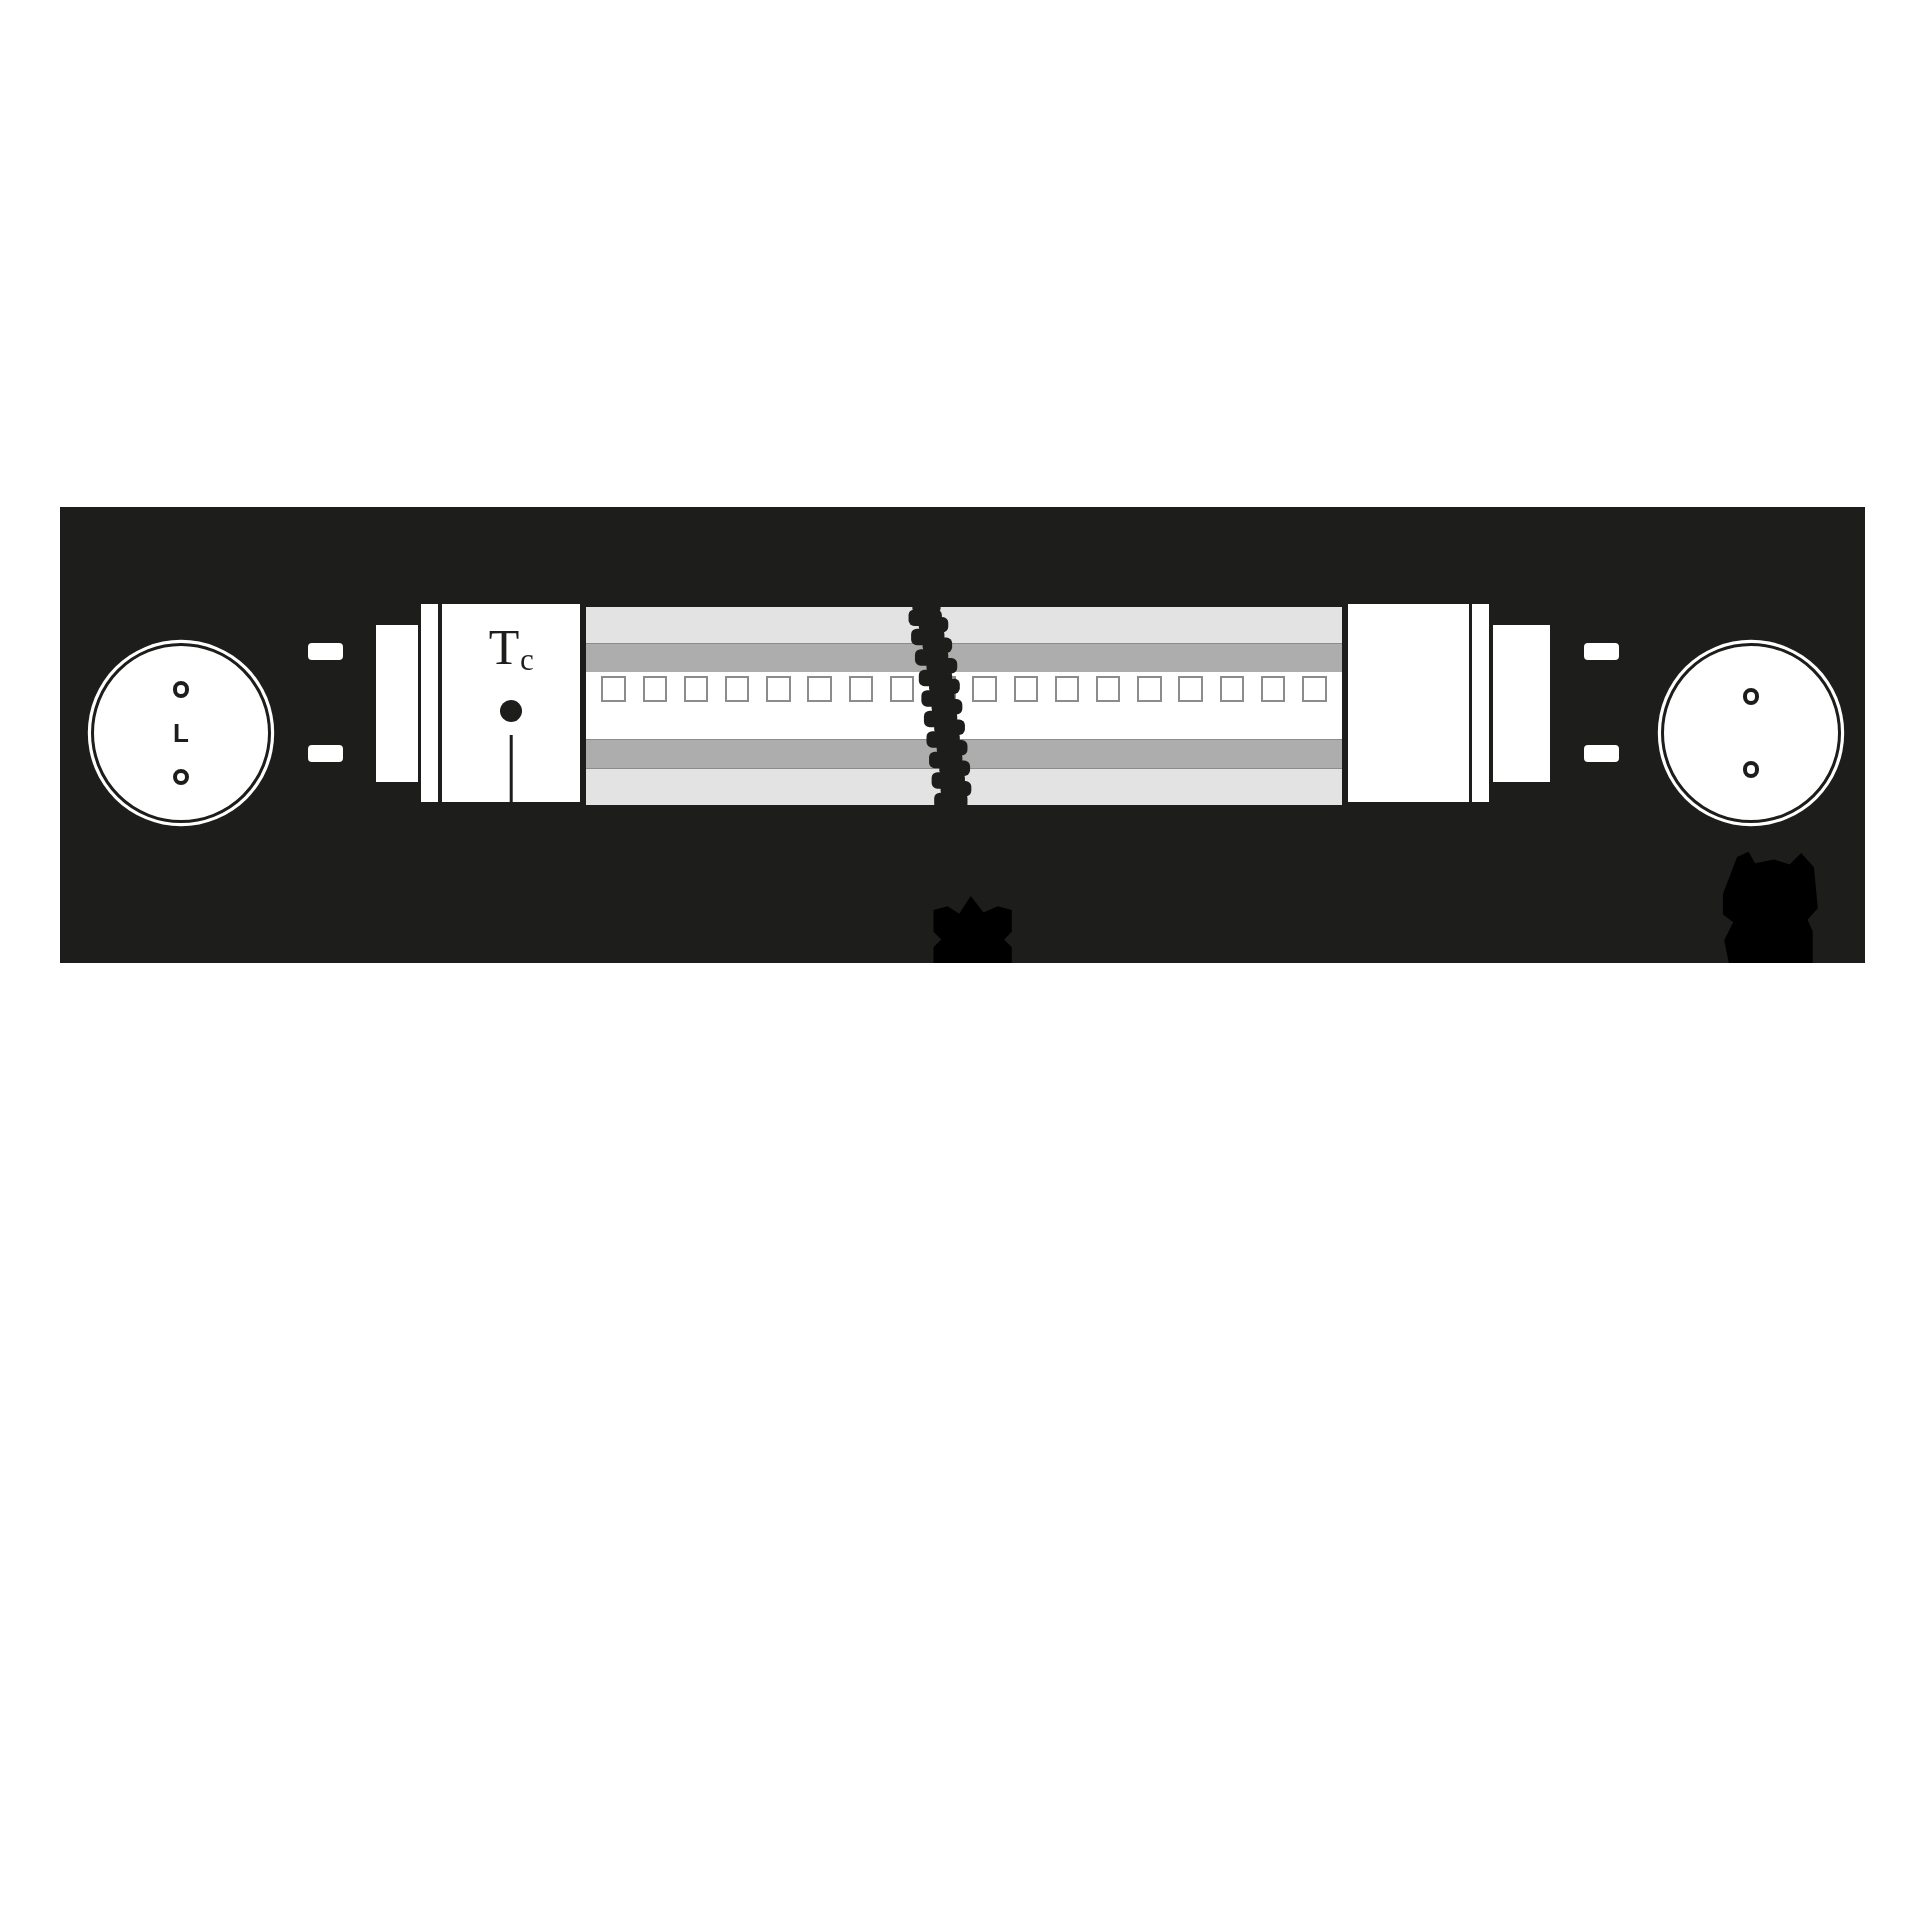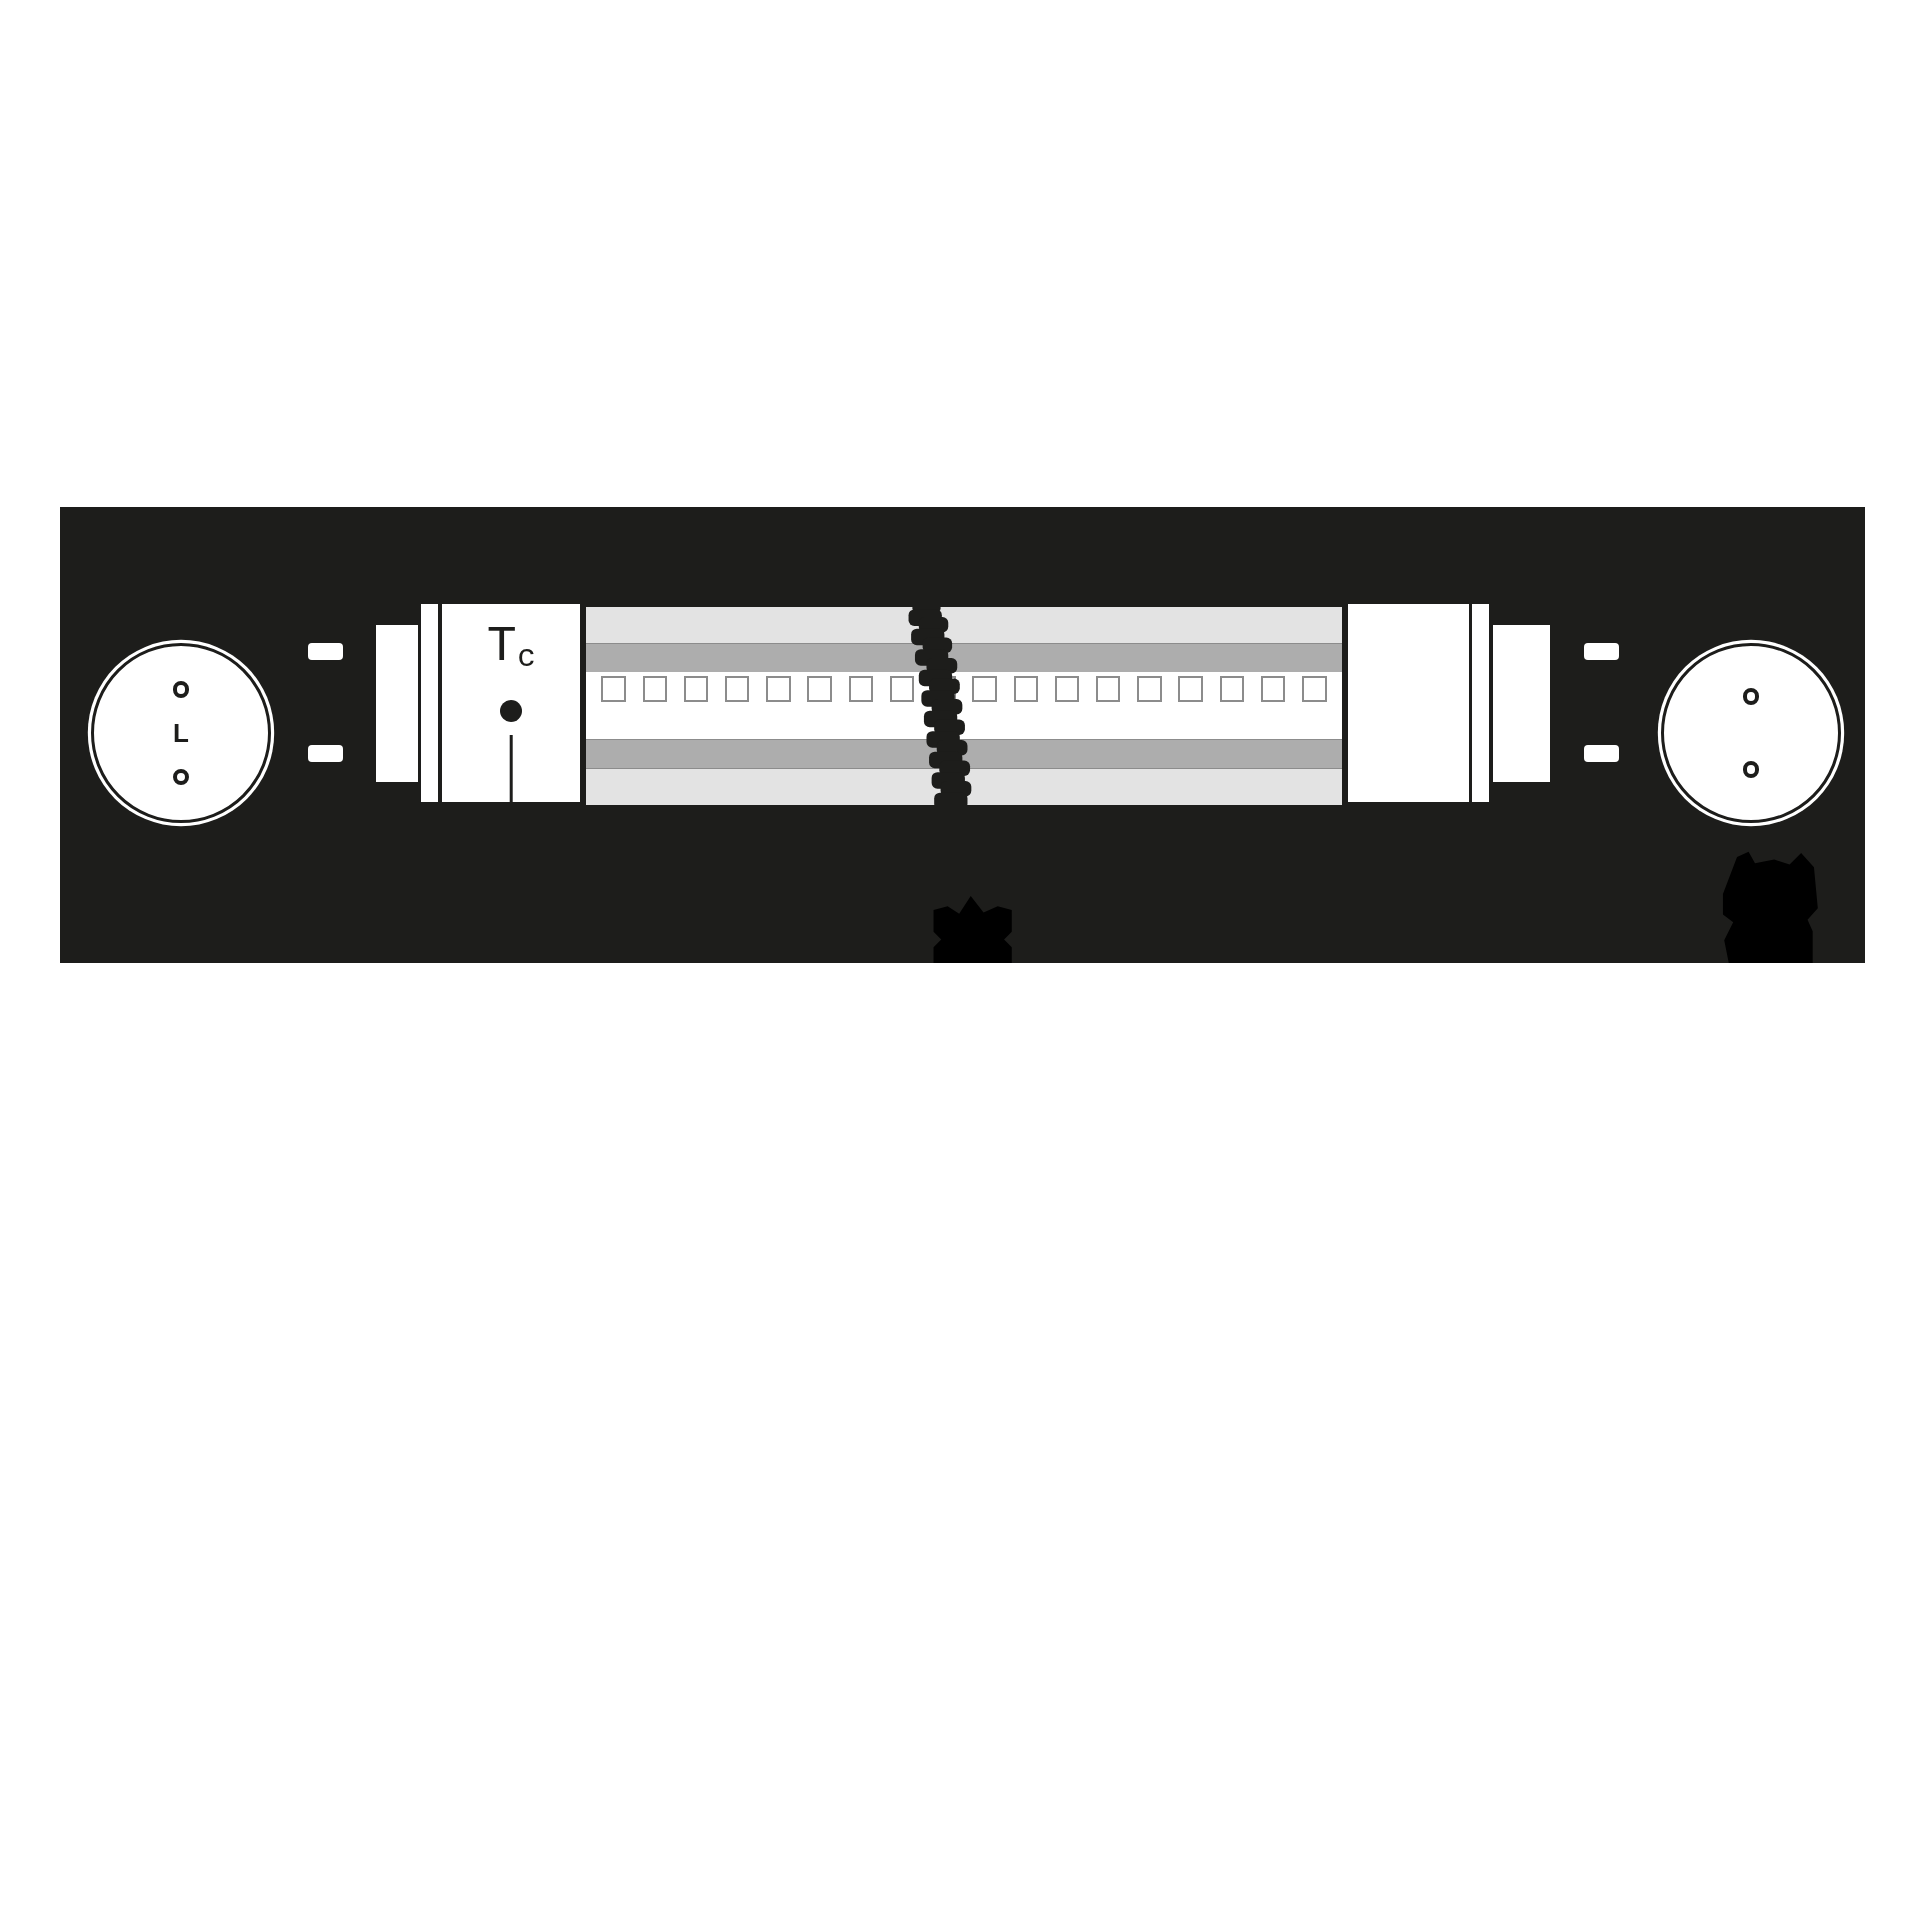--- a/index.html
+++ b/index.html
@@ -155,21 +155,21 @@
     box-sizing: border-box;
   }
   #tc-label {
     position: absolute;
     left: 50%;
     transform: translateX(-50%);
     top: 18px;
     font-size: 50px;
     line-height: 1;
     color: #1d1d1b;
-    font-family: Liberation Mono, monospace;
+    font-family: Liberation Serif, serif;
     white-space: nowrap;
   }
   #tc-label sub {
     font-size: 0.62em;
     vertical-align: baseline;
     position: relative;
     top: 0.18em;
     left: 0.02em;
   }
   #tc-dot {

